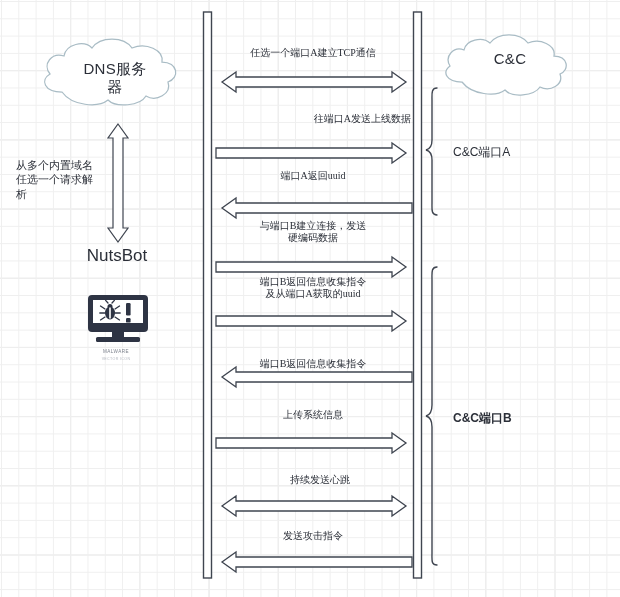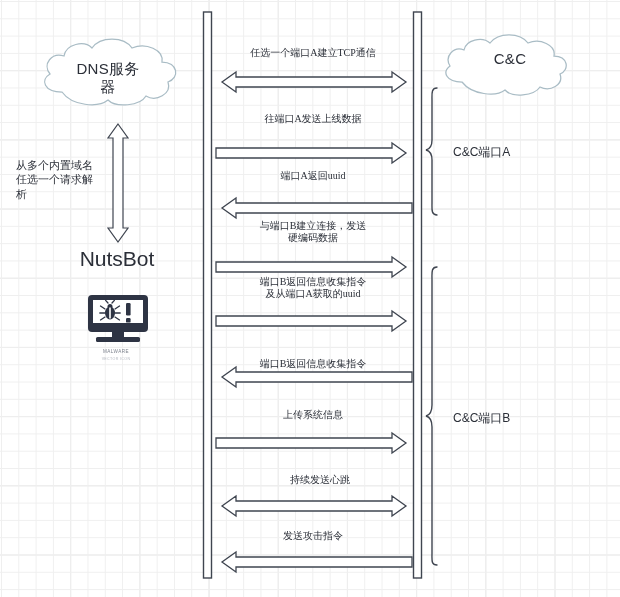--- a/index.html
+++ b/index.html
@@ -27,21 +27,21 @@
   .lbl{
     position:absolute;
     color:#2b2f38;
     text-align:center;
     line-height:1.22;
     white-space:pre-line;
     pointer-events:none;
   }
   .msg{font-size:10px;font-family:Liberation Serif, serif;}
   .cloudtxt{font-size:15px;letter-spacing:.3px;}
-  .bigtxt{font-size:21px;}
+  .bigtxt{font-size:17px;}
   .sidetxt{font-size:11px;text-align:left;line-height:1.3;}
   .brace-lbl{font-size:12px;text-align:left;}
   .icon-cap{font-size:4.6px;letter-spacing:.45px;color:#7c818c;text-align:center;}
   .icon-cap2{font-size:3.6px;letter-spacing:.35px;color:#b4b8c0;text-align:center;}
 </style>
 </head>
 <body>
 
 <div id="canvas"></div>
 
@@ -165,40 +165,40 @@
     <path d="M437 267
              C 431 267, 432 273, 432 280
              L432 405
              C 432 412, 430 415, 426 416
              C 430 417, 432 420, 432 427
              L432 553
              C 432 560, 431 565, 437 565"></path>
   </g>
 </svg>
 
-<div class="lbl cloudtxt" style="left:49px;top:60px;width:118px;">DNS服务
+<div class="lbl cloudtxt" style="left:56px;top:60px;width:118px;">DNS服务
 器</div>
 
 <div class="lbl cloudtxt" style="left:458px;top:50px;width:104px;">C&amp;C</div>
 
 <div class="lbl bigtxt" style="left:48px;top:246px;width:138px;">NutsBot</div>
 
 <div class="lbl sidetxt" style="left:16px;top:158px;width:92px;">从多个内置域名
 任选一个请求解
 析</div>
 
 <div class="lbl icon-cap" style="left:88px;top:349px;width:56px;">MALWARE</div>
 <div class="lbl icon-cap2" style="left:88px;top:357px;width:56px;">VECTOR ICON</div>
 
 <div class="lbl msg" style="left:215px;top:47px;width:196px;">任选一个端口A建立TCP通信</div>
-<div class="lbl msg" style="left:215px;top:113px;width:196px;">往端口A发送上线数据</div>
+<div class="lbl msg" style="left:215px;top:113px;width:196px;text-align:right;">往端口A发送上线数据</div>
 <div class="lbl msg" style="left:215px;top:170px;width:196px;">端口A返回uuid</div>
 <div class="lbl msg" style="left:215px;top:220px;width:196px;">与端口B建立连接，发送
 硬编码数据</div>
 <div class="lbl msg" style="left:213px;top:276px;width:200px;">端口B返回信息收集指令
 及从端口A获取的uuid</div>
 <div class="lbl msg" style="left:215px;top:358px;width:196px;">端口B返回信息收集指令</div>
 <div class="lbl msg" style="left:215px;top:409px;width:196px;">上传系统信息</div>
 <div class="lbl msg" style="left:222px;top:474px;width:196px;">持续发送心跳</div>
 <div class="lbl msg" style="left:215px;top:530px;width:196px;">发送攻击指令</div>
 
 <div class="lbl brace-lbl" style="left:453px;top:145px;width:90px;">C&amp;C端口A</div>
-<div class="lbl brace-lbl" style="left:453px;top:411px;width:90px;">C&amp;C端口B</div>
+<div class="lbl brace-lbl" style="left:453px;top:411px;width:90px;font-weight:bold;">C&amp;C端口B</div>
 
 </body></html>

